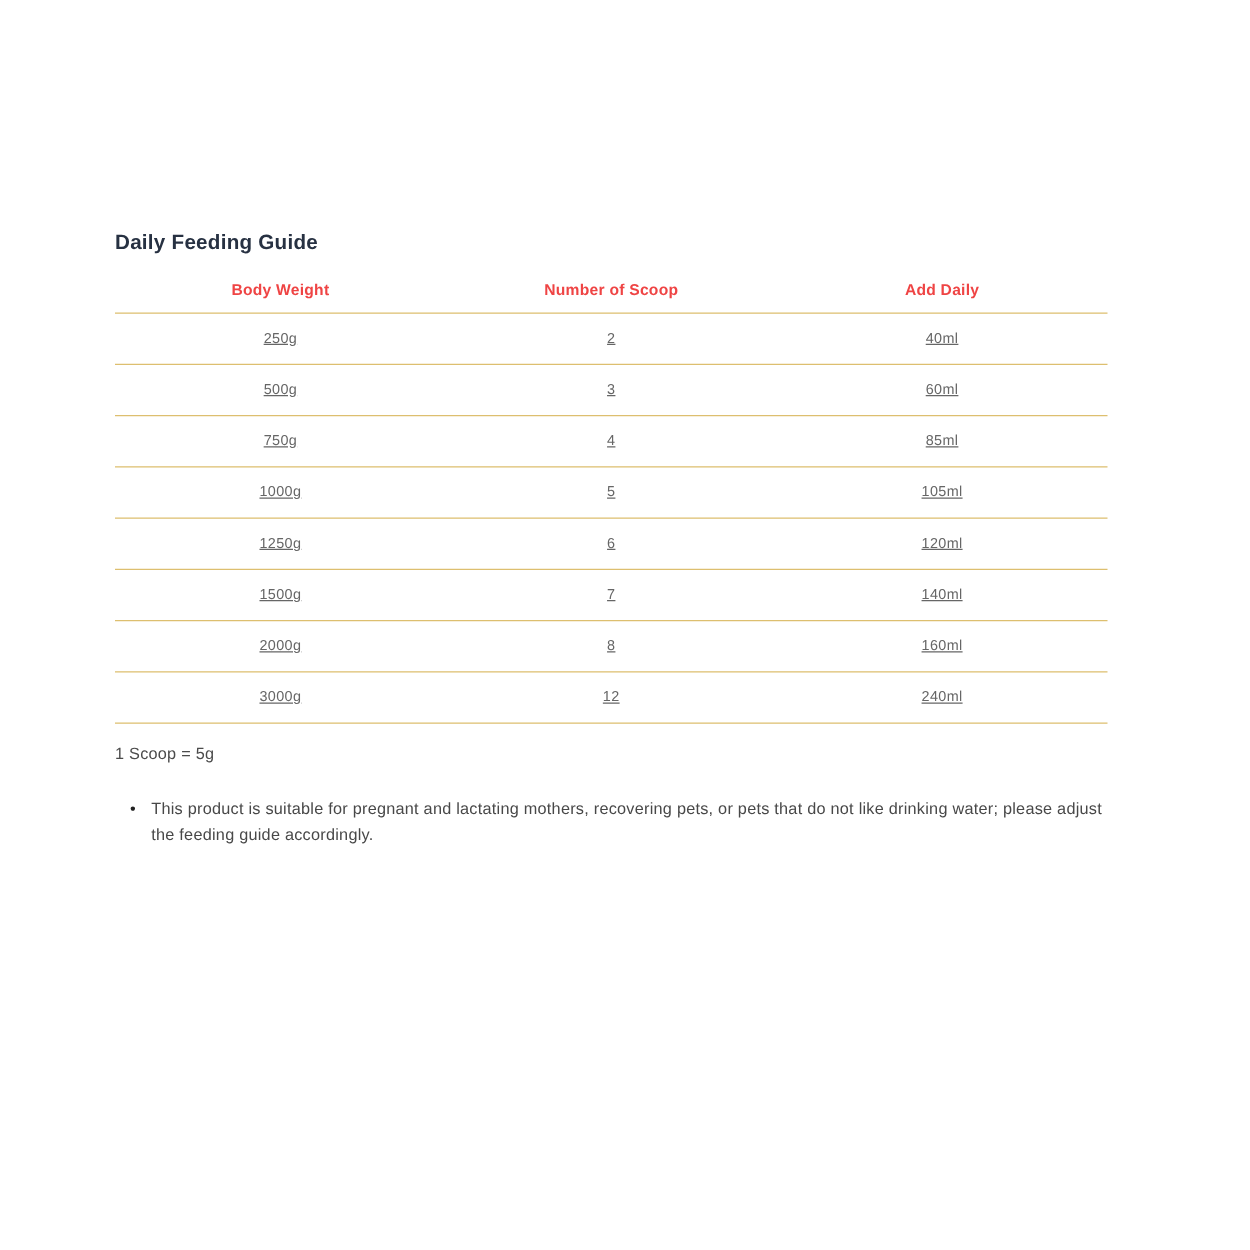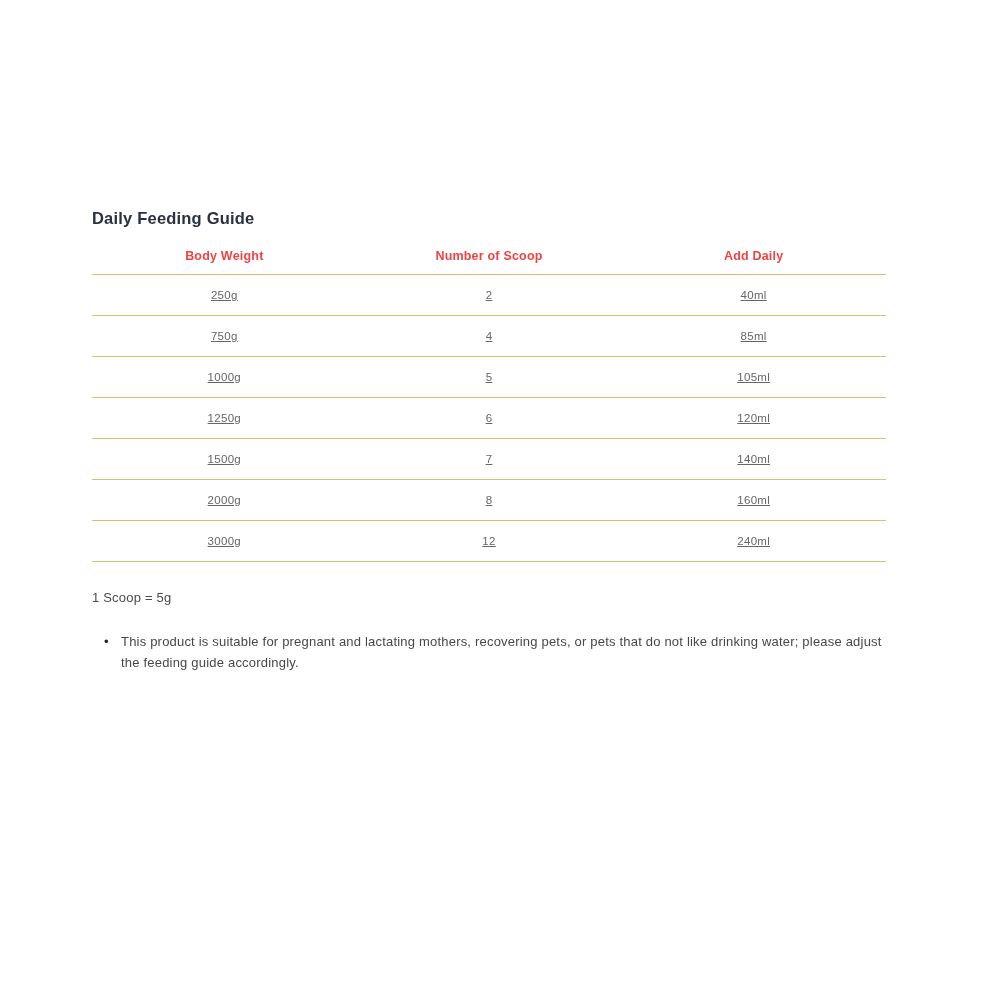--- a/index.html
+++ b/index.html
@@ -14,21 +14,21 @@
   .page {
     position: relative;
     width: 1000px;
     height: 1000px;
     background: #ffffff;
     overflow: hidden;
   }
   .content {
     position: absolute;
     left: 92px;
-    top: 208px;
+    top: 184px;
     width: 794px;
   }
   .section-title {
     margin: 0 0 10px 0;
     font-size: 16.5px;
     font-weight: 700;
     color: #273142;
     letter-spacing: 0.2px;
     line-height: 20px;
   }
@@ -55,21 +55,21 @@
     height: 40px;
     align-items: center;
     text-align: center;
     border-top: 1.5px solid #ddbf6f;
     font-size: 11.5px;
     color: #666666;
     letter-spacing: 0.3px;
     text-decoration: underline;
   }
   .scoop-note {
-    margin: 28px 0 0 0;
+    margin: 16px 0 0 0;
     font-size: 13px;
     color: #4b4b4b;
     letter-spacing: 0.2px;
   }
   .notes-list {
     margin: 26px 0 0 0;
     padding: 0 0 0 12px;
     list-style: none;
   }
   .notes-list li {
@@ -105,20 +105,25 @@
         <div>Number of Scoop</div>
         <div>Add Daily</div>
       </div>
       <div class="tbody">
           <div class="trow">
             <div>250g</div>
             <div>2</div>
             <div>40ml</div>
           </div>
           <div class="trow">
+            <div>500g</div>
+            <div>3</div>
+            <div>60ml</div>
+          </div>
+          <div class="trow">
             <div>750g</div>
             <div>4</div>
             <div>85ml</div>
           </div>
           <div class="trow">
             <div>1000g</div>
             <div>5</div>
             <div>105ml</div>
           </div>
           <div class="trow">

